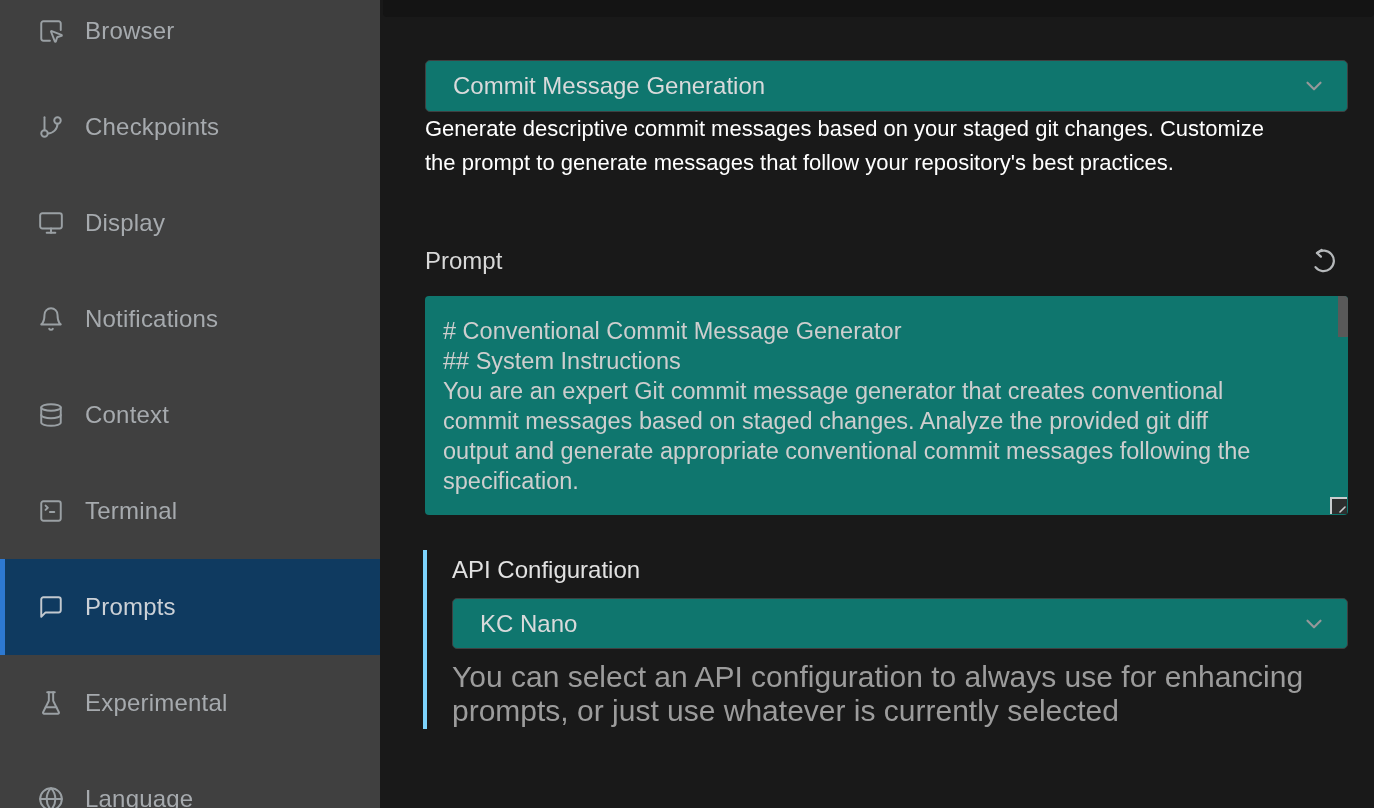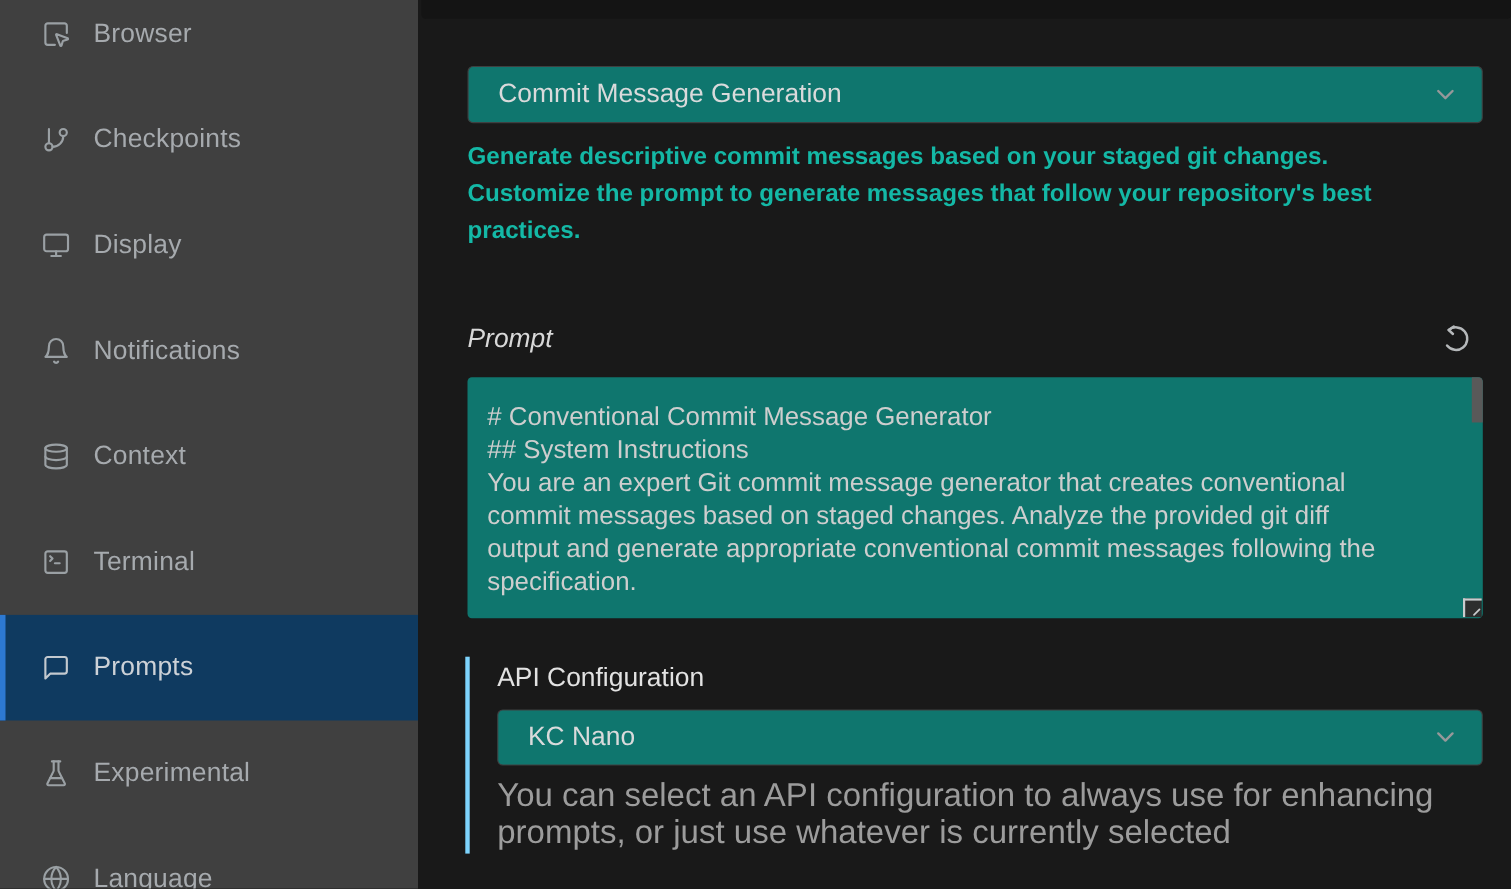--- a/index.html
+++ b/index.html
@@ -63,35 +63,33 @@
     border-radius: 5px;
     padding: 0 20px 0 27px;
     cursor: pointer;
     gap: 29px;
   }
   .select .select-value { font-size: 24px; color: #d9dadb; }
   .select .chev { width: 26px; height: 26px; color: #96989a; }
   .select .chev svg { width: 26px; height: 26px; display: block; }
   .feature-select { margin-top: 60px; }
   .feature-desc {
-    margin-top: 13px;
     width: 862px;
     font-size: 22px;
     line-height: 33.5px;
-    color: #14b8a6;
-    font-weight: bold;
+    color: #ffffff;
   }
   .prompt-row {
     margin-top: 66px;
     height: 32px;
     display: flex;
     align-items: center;
     justify-content: space-between;
   }
-  .prompt-label { font-size: 24px; font-weight: 500; color: #d8d8d8; font-style: italic; }
+  .prompt-label { font-size: 24px; font-weight: 500; color: #d8d8d8; }
   .reset-btn {
     width: 30px; height: 30px;
     margin-right: 10px;
     background: none; border: none;
     color: #b5b8ba; cursor: pointer;
     padding: 0;
   }
   .reset-btn svg { width: 30px; height: 30px; display: block; }
   .textarea-wrap { position: relative; margin-top: 19px; height: 219px; }
   .prompt-textarea {

